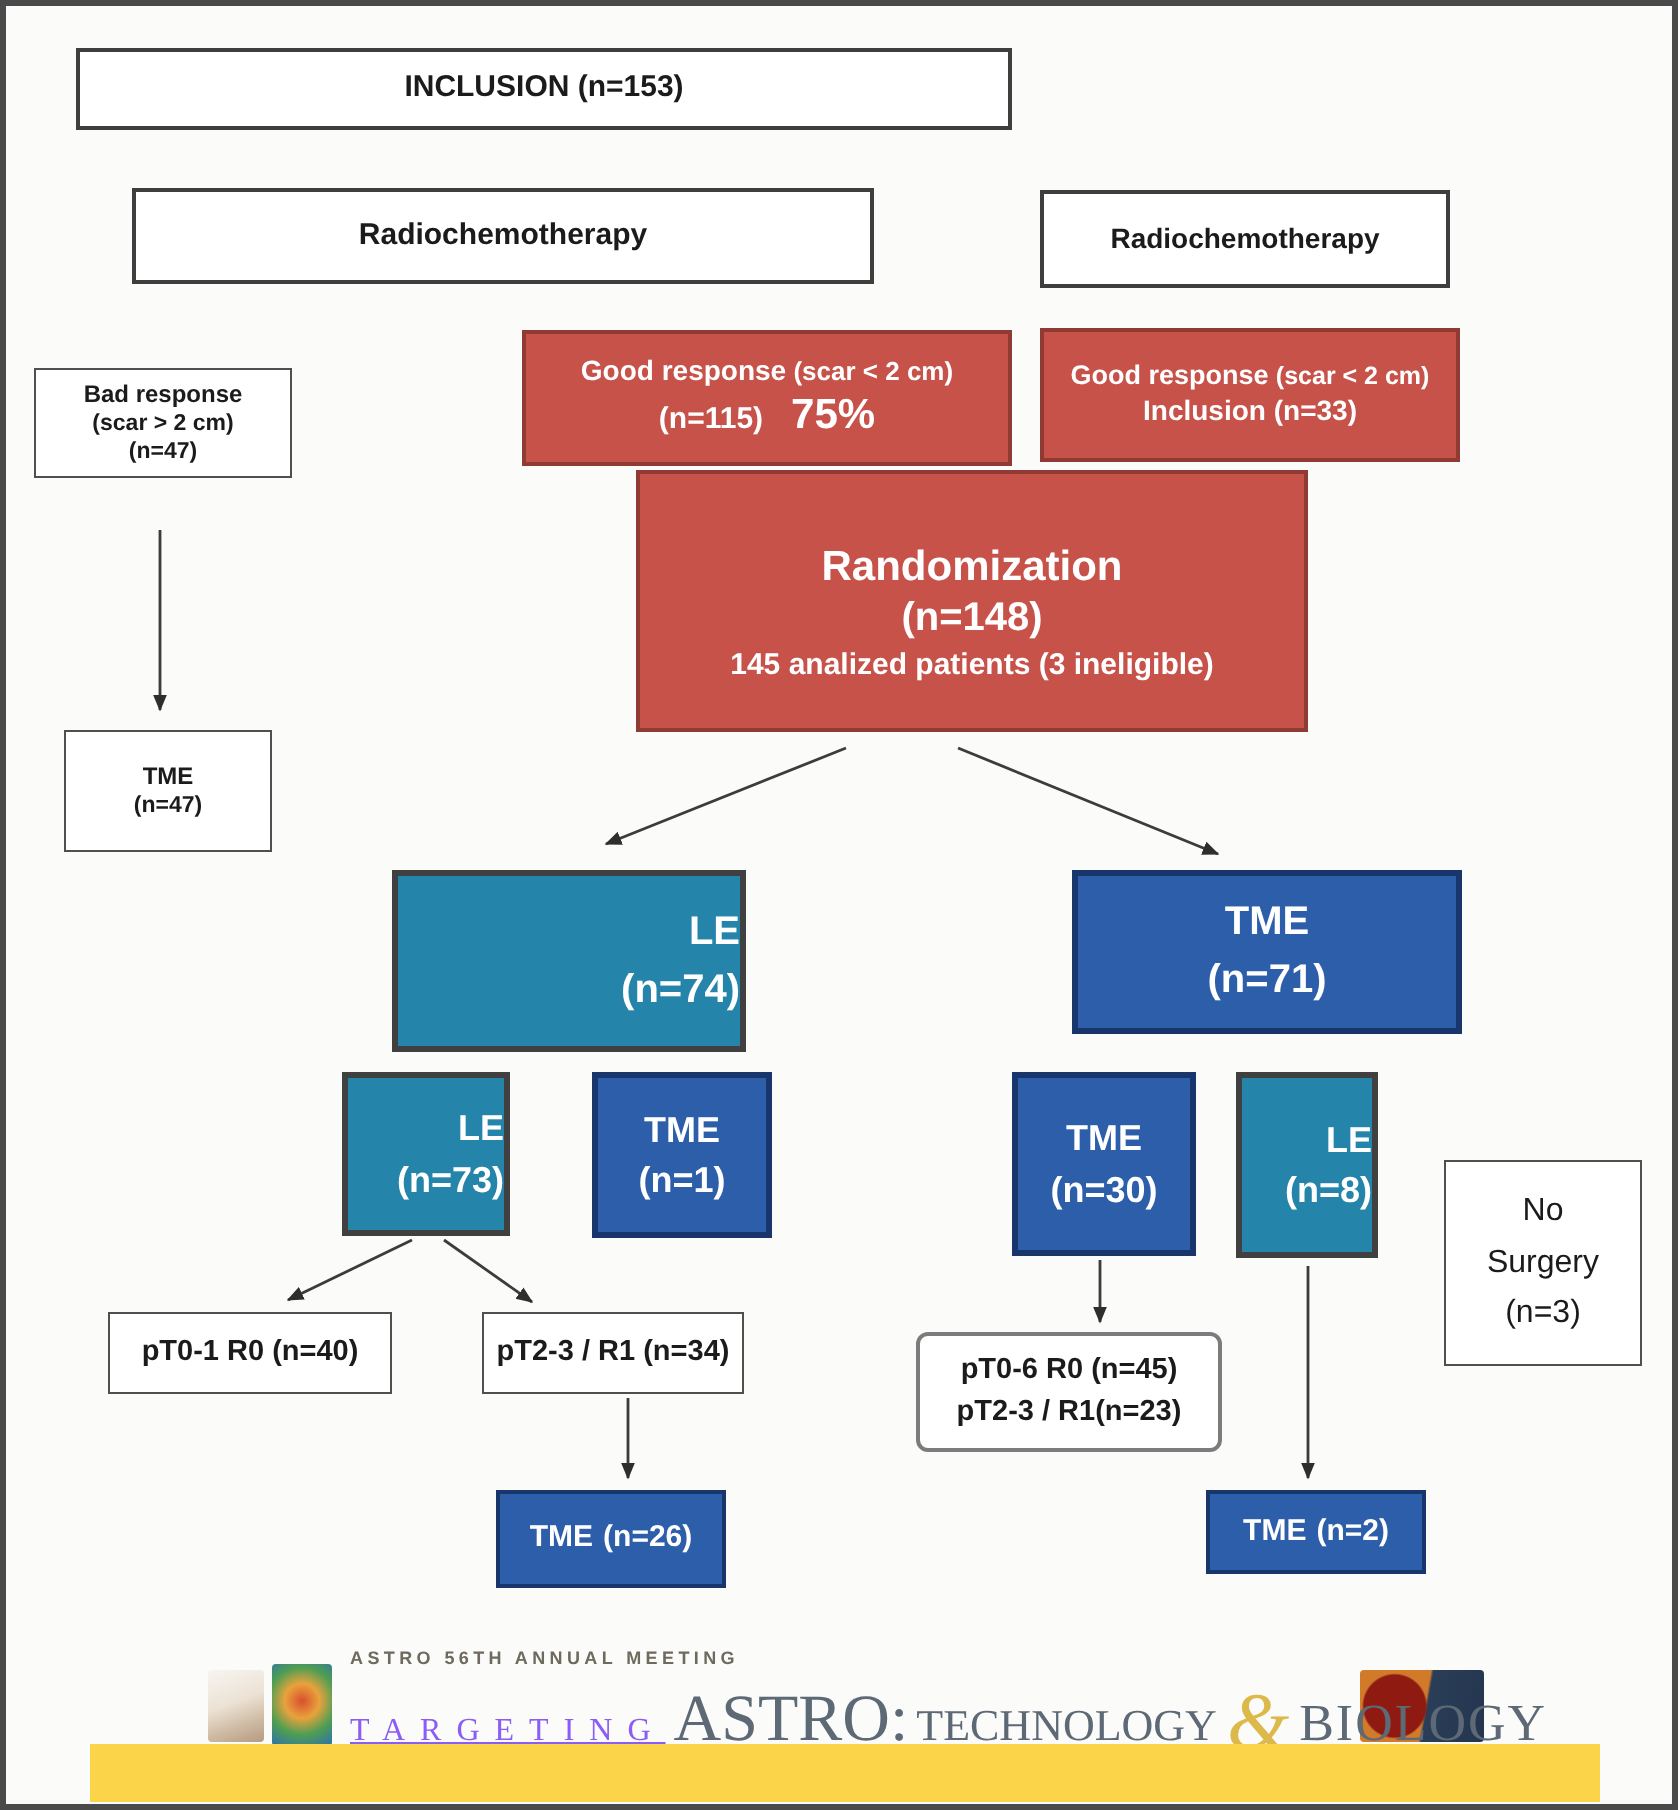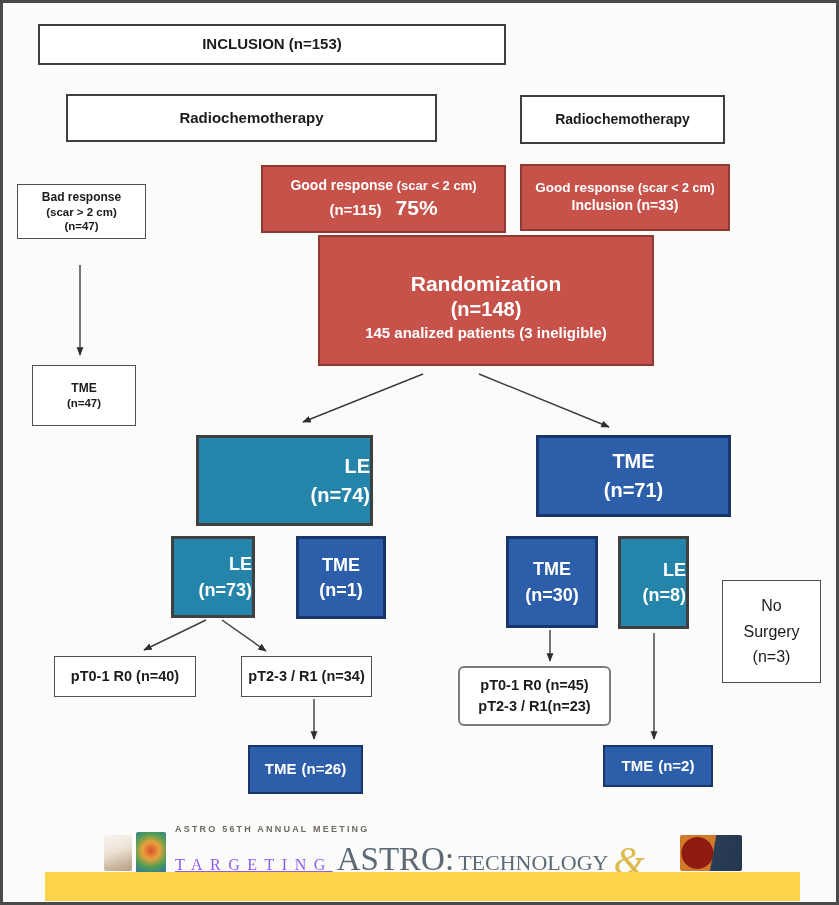--- a/index.html
+++ b/index.html
@@ -185,21 +185,21 @@
 
   <div class="box white thin" id="pt40">
     <span>pT0-1 R0 (n=40)</span>
   </div>
 
   <div class="box white thin" id="pt34">
     <span>pT2-3 / R1 (n=34)</span>
   </div>
 
   <div class="box" id="pt-combined">
-    <span>pT0-1 R0 (n=45)</span>
+    <span>pT0-6 R0 (n=45)</span>
     <span>pT2-3 / R1(n=23)</span>
   </div>
 
   <div class="box blue" id="tme-26">
     <span class="tme-bold">TME</span>
     <span class="tme-n">(n=26)</span>
   </div>
 
   <div class="box blue" id="tme-2">
     <span class="tme-bold">TME</span>
@@ -209,17 +209,18 @@
   <div id="footer">
     <div class="thumb" id="thumb-doctor"></div>
     <div class="thumb" id="thumb-scan"></div>
     <div class="thumb" id="thumb-cell"></div>
     <div id="meeting-line">ASTRO 56TH ANNUAL MEETING</div>
     <div id="logo-line">
       <span id="logo-targeting">TARGETING</span>
       <span id="logo-cancer">ASTRO:</span>
       <span id="logo-technology">TECHNOLOGY</span>
       <span id="logo-amp">&amp;</span>
+      <span id="logo-biology">BIOLOGY</span>
     </div>
     <div id="yellow-bar"></div>
   </div>
 
 </div>
 
 </body></html>

